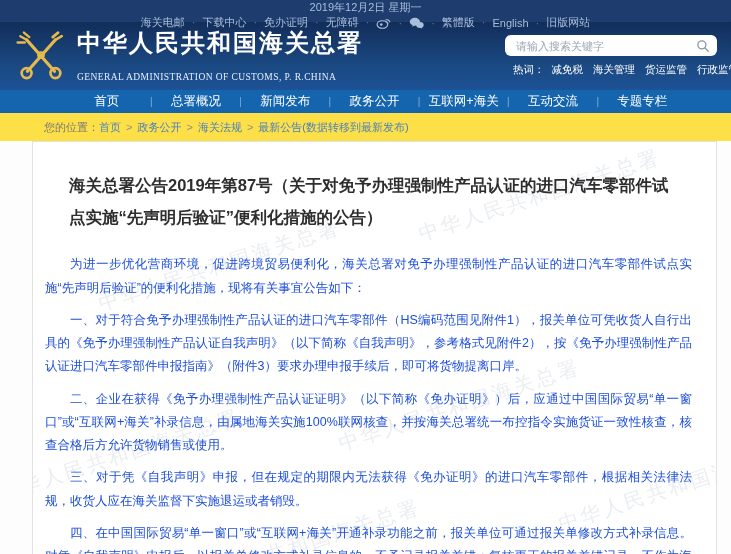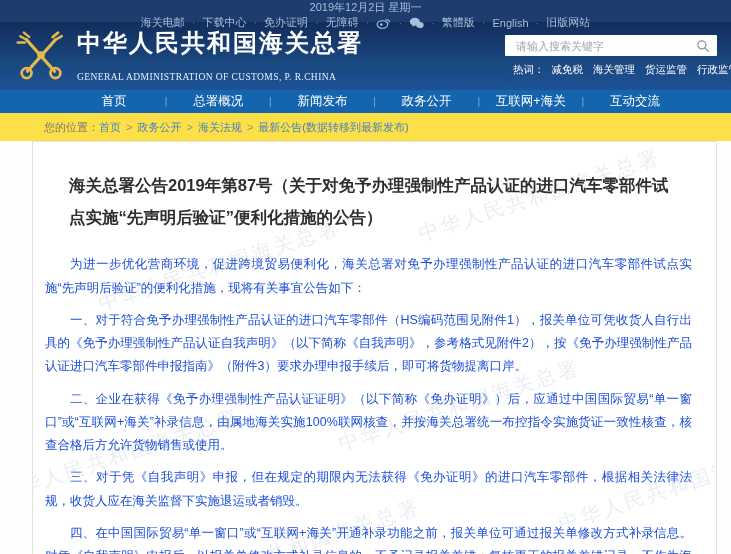--- a/index.html
+++ b/index.html
@@ -17,21 +17,21 @@
 
   
   .masthead { height:68px; background:linear-gradient(180deg,#122d5a 0%, #1a4880 60%, #1d5296 100%);
               display:flex; align-items:center; padding:0 14px; }
   .logo { width:54px; height:54px; margin-right:9px; flex:0 0 auto; cursor:pointer; }
   .brand-cn { font-size:24px; font-weight:bold; color:#fff; letter-spacing:2px; line-height:1.15;
               font-family:"Liberation Serif","DejaVu Serif",serif; }
   .brand-en { font-size:9.5px; font-weight:normal; color:#e8eefb; letter-spacing:.4px; margin-top:14px;
               font-family:"Liberation Serif","DejaVu Serif",serif; }
   .head-right { margin-left:auto; width:212px; }
-  .searchbox { height:21px; background:#fff; border-radius:1px; display:flex; align-items:center;
+  .searchbox { height:21px; background:#fff; border-radius:6px; display:flex; align-items:center;
                padding:0 7px 0 11px; }
   .searchbox input { flex:1; border:none; outline:none; background:transparent; font-size:11px;
                      color:#444; font-family:inherit; }
   .searchbox input::placeholder { color:#9aa5b4; }
   .search-btn { width:14px; height:14px; cursor:pointer; flex:0 0 auto; }
   .hotwords { margin-top:7px; display:flex; align-items:center; gap:7px; font-size:10.5px;
               color:#fff; padding-left:8px; white-space:nowrap; }
   .hotword { cursor:pointer; }
 
   
@@ -135,20 +135,21 @@
 </div>
 
 <div class="nav">
 
 <span class="nav-item">首页</span>
     <span class="nav-item">总署概况</span>
     <span class="nav-item">新闻发布</span>
     <span class="nav-item">政务公开</span>
     <span class="nav-item">互联网+海关</span>
     <span class="nav-item">互动交流</span>
+    <span class="nav-item">专题专栏</span>
   </div>
 
 <div class="breadcrumb">
   <span>您的位置：</span>
   <span style="display:flex;align-items:center;">
 
   <span class="crumb">首页</span>
       <span class="crumb">政务公开</span>
       <span class="crumb">海关法规</span>
       <span class="crumb">最新公告(数据转移到最新发布)</span>

